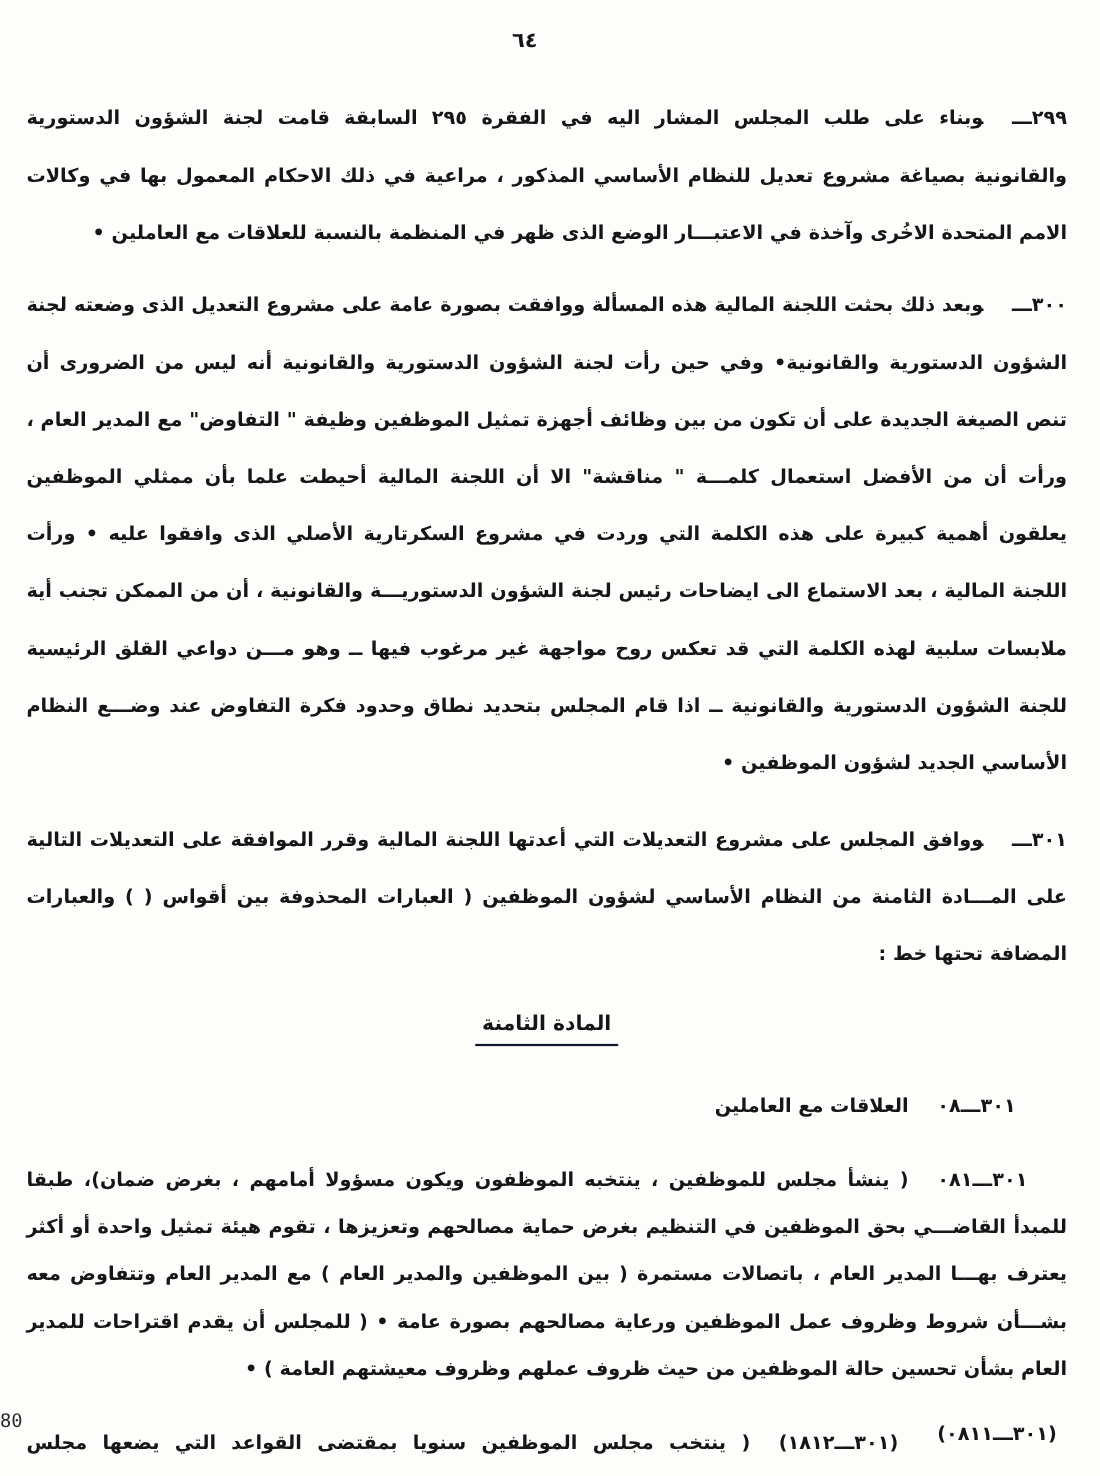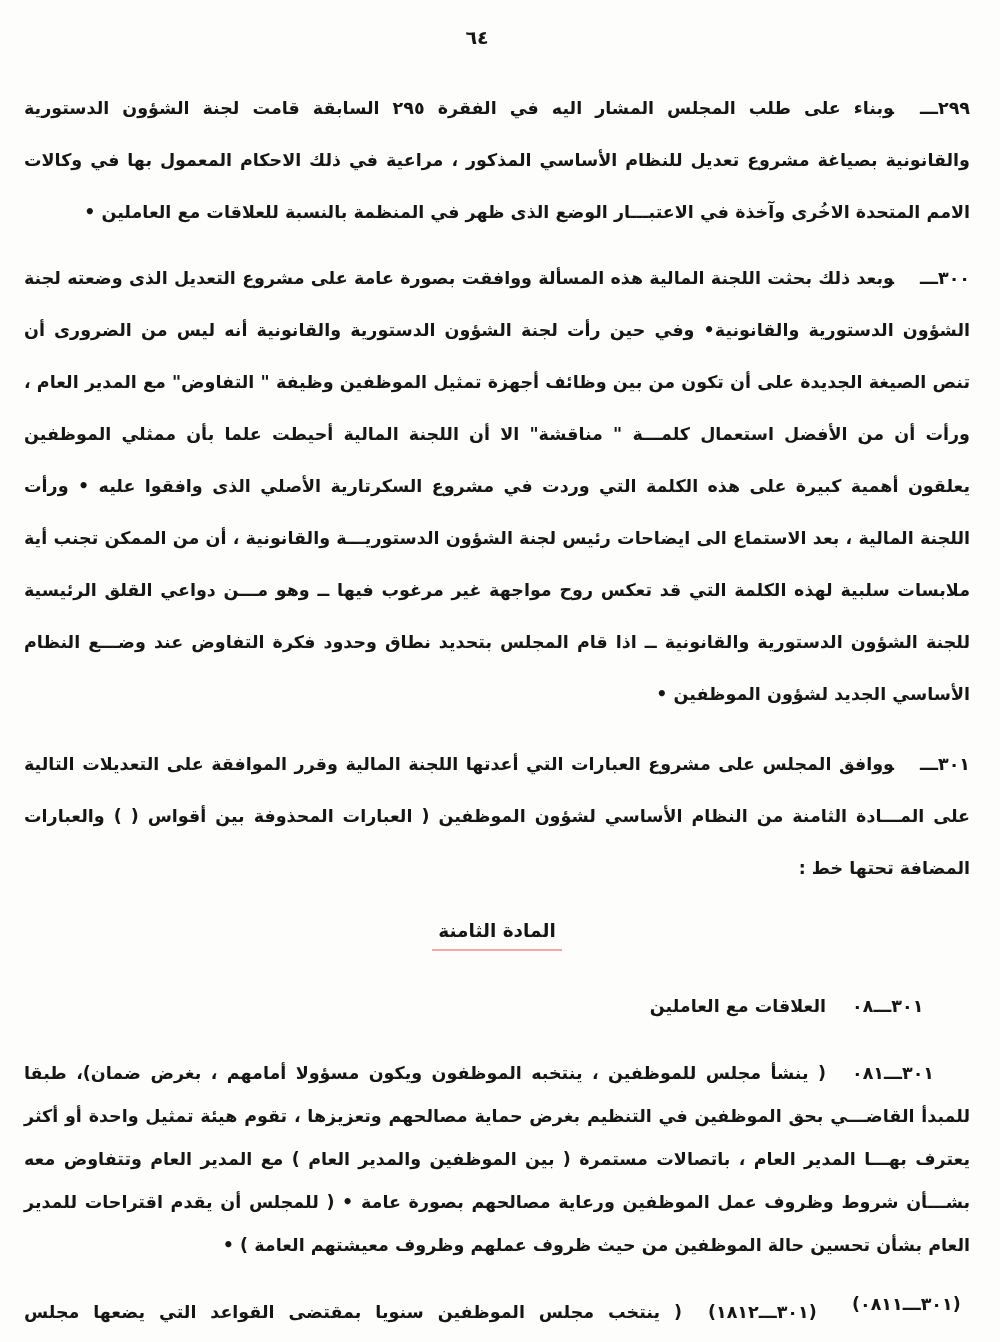--- a/index.html
+++ b/index.html
@@ -38,21 +38,21 @@
     text-underline-offset:7px;
   }
   .heading{
     text-align:center;
     font-size:18.5px;
     margin:26px 0 34px 0;
     font-weight:bold;
   }
   .heading .hline{
     display:inline-block;
-    border-bottom:2px solid #fca5a5;
+    border-bottom:2px solid #0f172a;
     padding:0 6px 8px 6px;
   }
   .items{margin-top:6px;}
   .item{
     font-size:17.5px;
     line-height:43px;
     text-align:justify;
     margin:0 0 24px 0;
   }
   .item .inum{
@@ -78,32 +78,33 @@
 <body>
 
 <div class="page">
 
   <div class="top-num">٦٤</div>
 
   <p class="para"><span class="pnum">٢٩٩ـــ</span><span>وبناء على طلب المجلس المشار اليه في الفقرة ٢٩٥ السابقة قامت لجنة الشؤون الدستورية والقانونية بصياغة مشروع تعديل للنظام الأساسي المذكور ، مراعية في ذلك الاحكام المعمول بها في وكالات الامم المتحدة الاخُرى وآخذة في الاعتبـــار الوضع الذى ظهر في المنظمة بالنسبة للعلاقات مع العاملين •</span></p>
 
   <p class="para" style="margin-bottom:18px"><span class="pnum">٣٠٠ـــ</span><span>وبعد ذلك بحثت اللجنة المالية هذه المسألة ووافقت بصورة عامة على مشروع التعديل الذى وضعته لجنة الشؤون الدستورية والقانونية• وفي حين رأت لجنة الشؤون الدستورية والقانونية أنه ليس من الضرورى أن تنص الصيغة الجديدة على أن تكون من بين وظائف أجهزة تمثيل الموظفين وظيفة " التفاوض" مع المدير العام ، ورأت أن من الأفضل استعمال كلمـــة " مناقشة" الا أن اللجنة المالية أحيطت علما بأن ممثلي الموظفين يعلقون أهمية كبيرة على هذه الكلمة التي وردت في مشروع السكرتارية الأصلي الذى وافقوا عليه • ورأت اللجنة المالية ، بعد الاستماع الى ايضاحات رئيس لجنة الشؤون الدستوريـــة والقانونية ، أن من الممكن تجنب أية ملابسات سلبية لهذه الكلمة التي قد تعكس روح مواجهة غير مرغوب فيها ــ وهو مـــن دواعي القلق الرئيسية للجنة الشؤون الدستورية والقانونية ــ اذا قام المجلس بتحديد نطاق وحدود فكرة التفاوض عند وضـــع النظام الأساسي الجديد لشؤون الموظفين •</span></p>
 
-  <p class="para" style="margin-bottom:20px"><span class="pnum">٣٠١ـــ</span><span>ووافق المجلس على مشروع العبارات التي أعدتها اللجنة المالية </span><span class="u">وقرر</span><span> الموافقة على التعديلات التالية على المـــادة الثامنة من النظام الأساسي لشؤون الموظفين ( العبارات المحذوفة بين أقواس ( ) والعبارات المضافة تحتها </span><span class="u">خط</span><span> :</span></p>
+  <p class="para" style="margin-bottom:20px"><span class="pnum">٣٠١ـــ</span><span>ووافق المجلس على مشروع التعديلات التي أعدتها اللجنة المالية </span><span class="u">وقرر</span><span> الموافقة على التعديلات التالية على المـــادة الثامنة من النظام الأساسي لشؤون الموظفين ( العبارات المحذوفة بين أقواس ( ) والعبارات المضافة تحتها </span><span class="u">خط</span><span> :</span></p>
 
   <h2 class="heading"><span class="hline">المادة الثامنة</span></h2>
 
   <div class="items">
 
     <div class="item"><span class="inum">٣٠١ـــ٠٨</span><span>العلاقات مع العاملين</span></div>
 
     <div class="item tight"><span class="inum">٣٠١ـــ٠٨١</span><span>( ينشأ مجلس للموظفين ، ينتخبه الموظفون ويكون مسؤولا أمامهم ، بغرض ضمان)، </span><span class="u">طبقا للمبدأ القاضـــي بحق الموظفين في التنظيم بغرض حماية مصالحهم وتعزيزها ، تقوم هيئة تمثيل واحدة أو أكثر يعترف بهـــا المدير العام ، باتصالات مستمرة </span><span>( بين الموظفين والمدير العام ) </span><span class="u">مع المدير العام وتتفاوض معه بشـــأن شروط وظروف عمل الموظفين ورعاية مصالحهم بصورة عامة •</span><span> ( للمجلس أن يقدم اقتراحات للمدير العام بشأن تحسين حالة الموظفين من حيث ظروف عملهم وظروف معيشتهم العامة ) •</span></div>
 
     <div class="item"><span class="inum">(٣٠١ـــ٠٨١١)</span></div>
 
     <div class="item"><span class="inum">(٣٠١ـــ١٨١٢)</span><span>( ينتخب مجلس الموظفين سنويا بمقتضى القواعد التي يضعها مجلس الموظفين ويوافق عليها المدير العام)•</span></div>
 
     <div class="item"><span class="inum">٣٠١ـــ٠٨١١</span><span class="u">تخضع المفاوضات بين الأجهزة التمثيلية المعترف بها للموظفين والمدير العام للمفهوم القاضي باحتفـــاظ المدير العام بحق البت النهائي في المسائل التي تقع ضمن نطاق سلطاته طبقا للاحكام التي تنظـــــم مسؤولياته الدستورية •</span></div>
 
   </div>
 
+  <div class="bottom-num">80</div>
 
 </div>
 
 </body></html>

